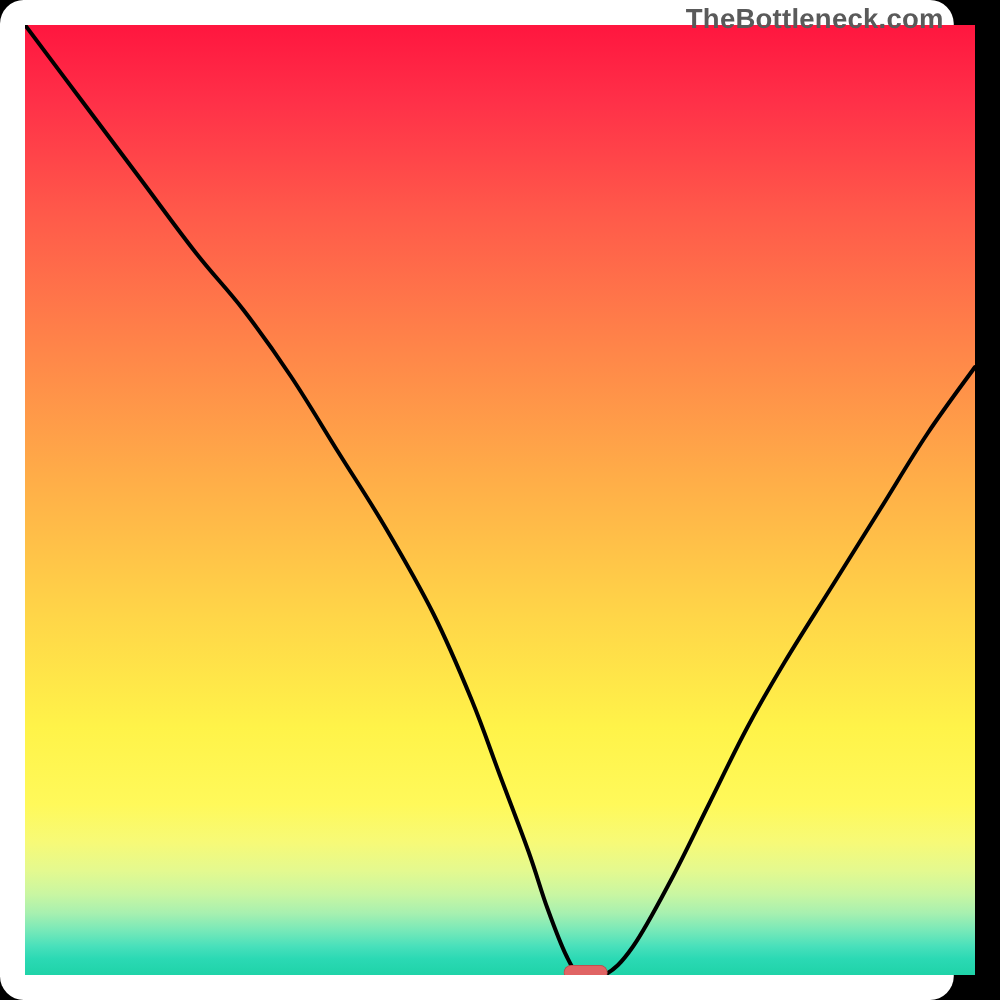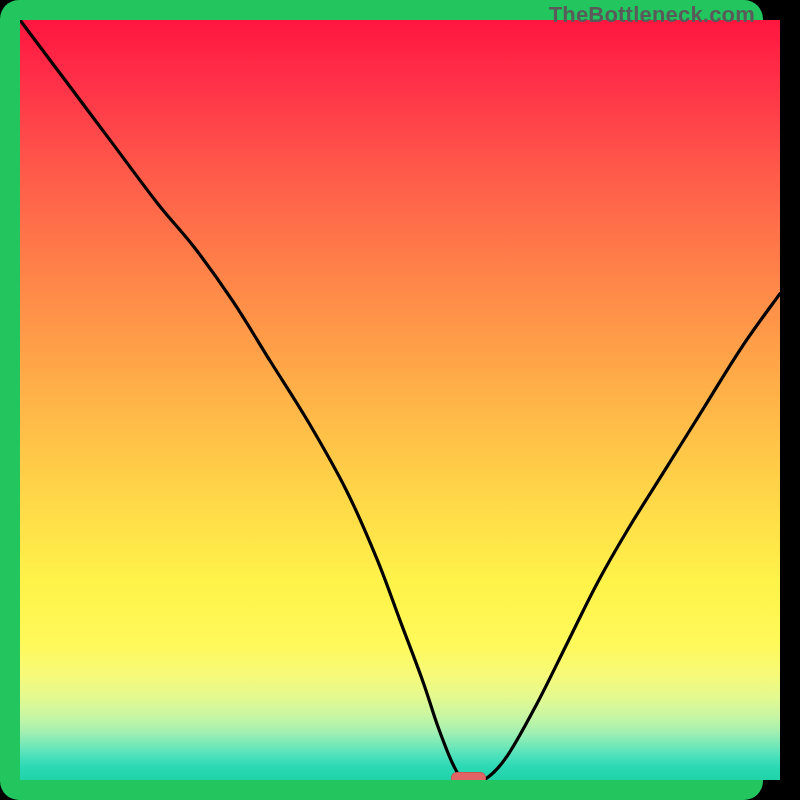--- a/index.html
+++ b/index.html
@@ -8,21 +8,21 @@
     width: 800px;
     height: 800px;
     overflow: hidden;
     background: #000;
     font-family: Arial, Helvetica, sans-serif;
   }
   .outer {
     position: relative;
     width: 763px;
     height: 800px;
-    background: #22c55e;
+    background: #ffffff;
     border-radius: 19px;
   }
   .watermark {
     position: absolute;
     top: 2px;
     right: 8px;
     color: #5a5a5a;
     font-size: 22px;
     font-weight: 600;
     letter-spacing: 0.2px;

